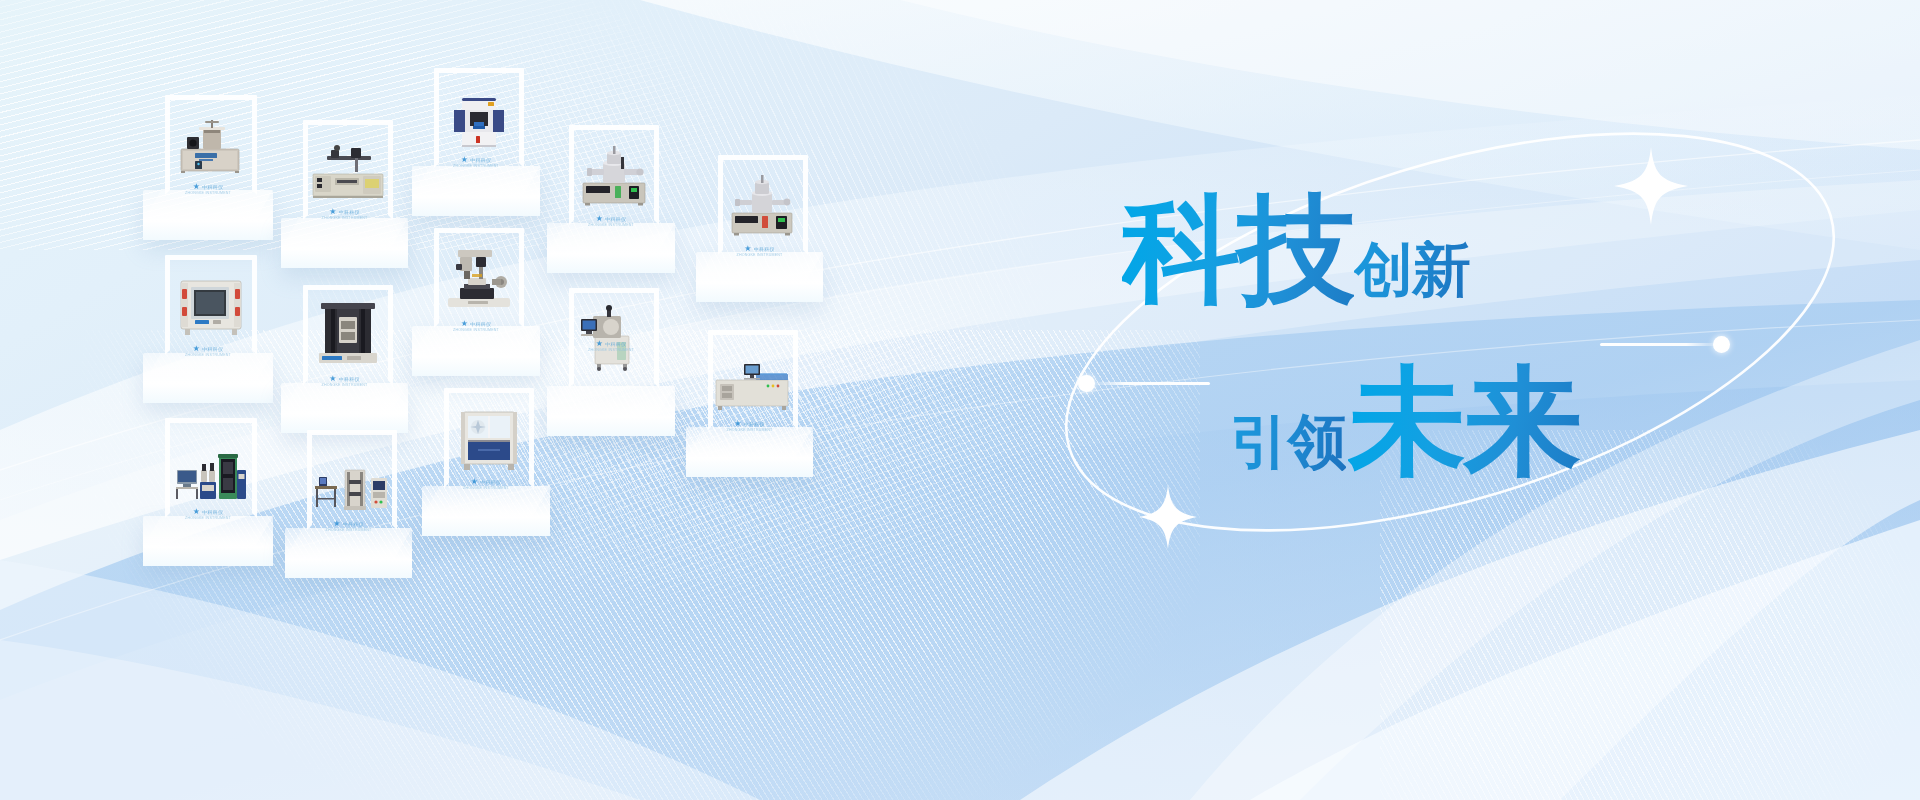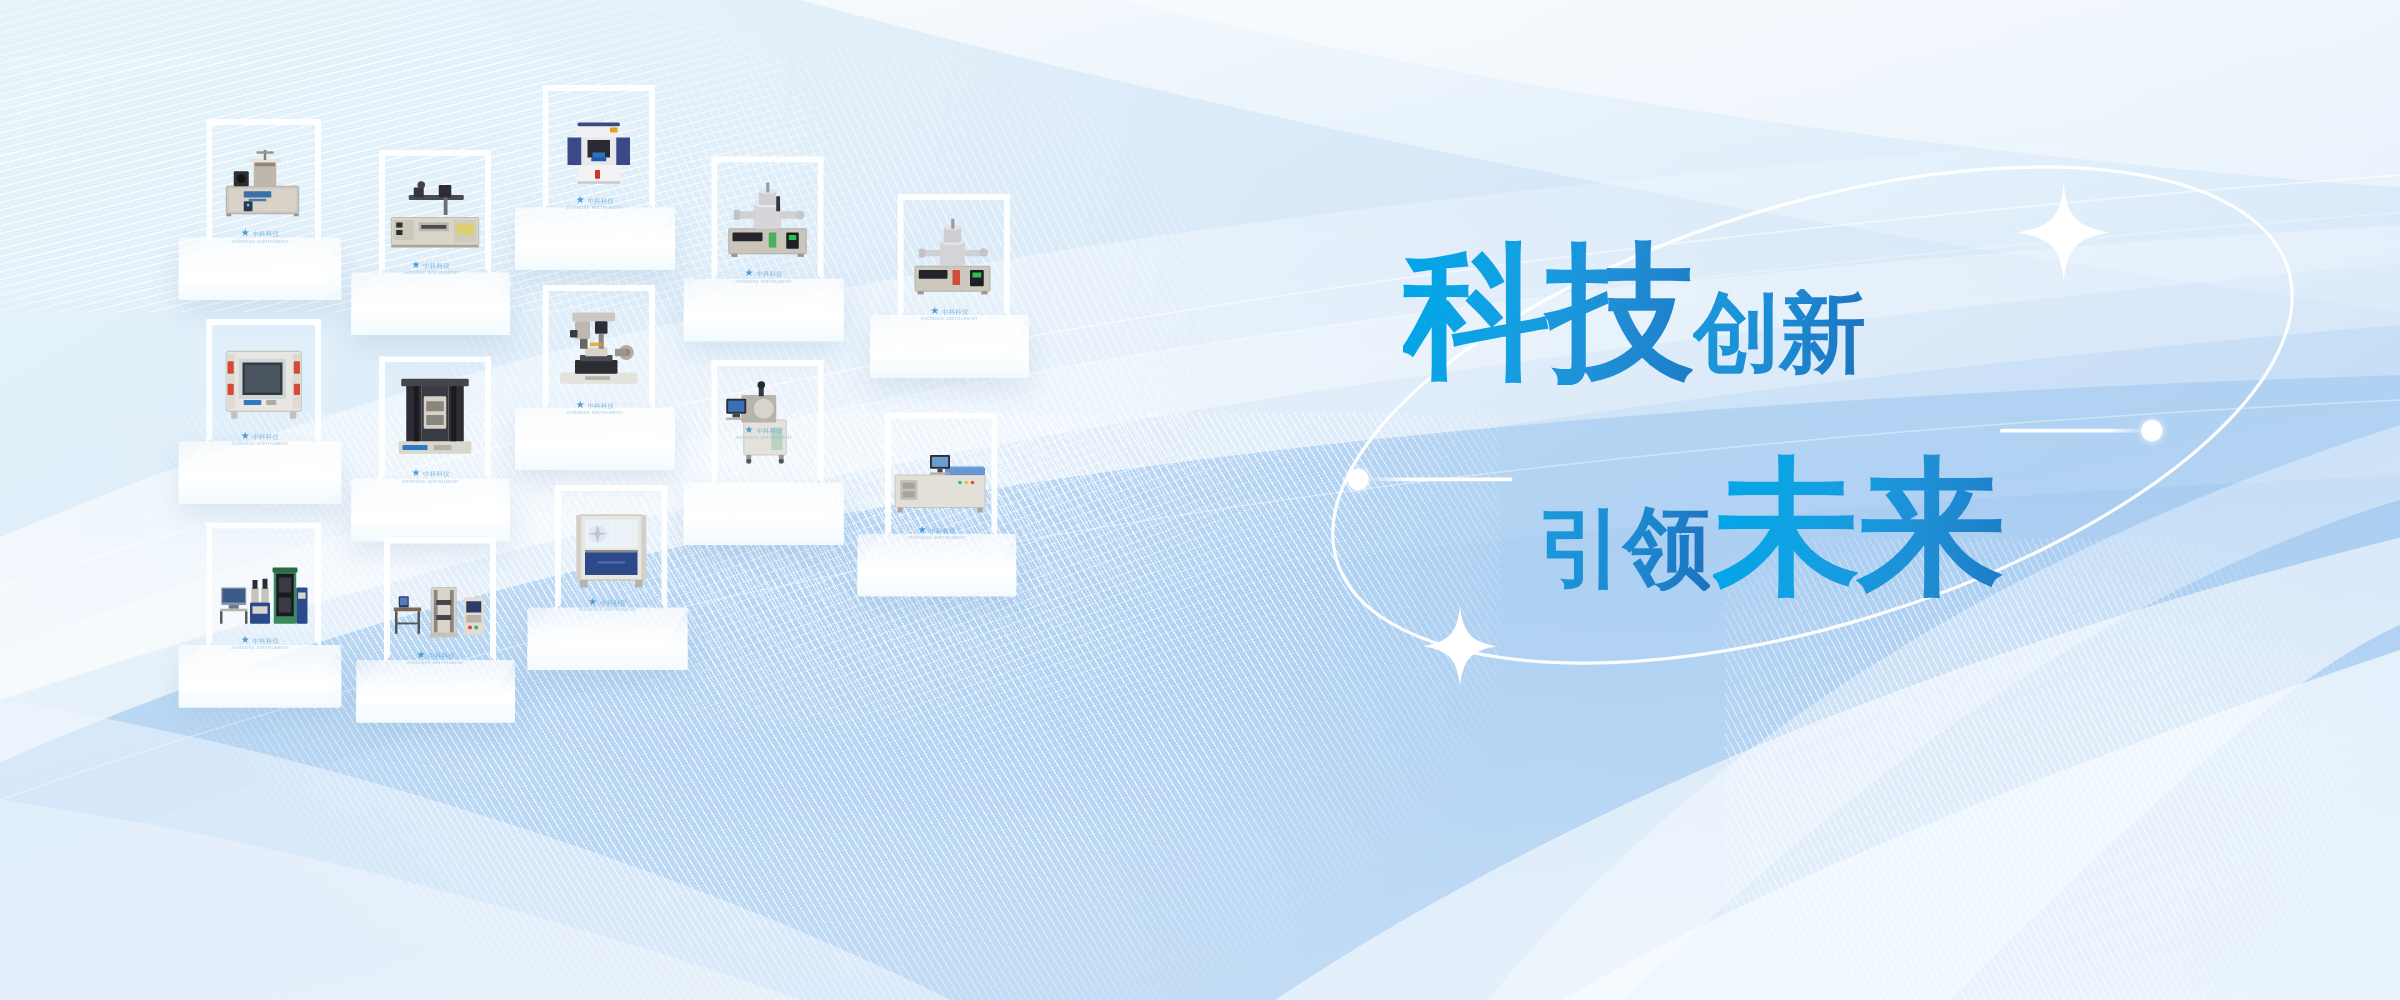--- a/index.html
+++ b/index.html
@@ -98,21 +98,21 @@
   .line1{position:absolute;left:22px;top:20px;}
   .line2{position:absolute;left:130px;top:192px;}
   .big{
     font-size:118px;font-weight:900;letter-spacing:-2px;
     font-family:"DejaVu Sans","Liberation Sans",sans-serif;
     background:linear-gradient(100deg,#00a7e8 0%,#13a0e2 38%,#1f8fd6 70%,#1d7cc6 100%);
     -webkit-background-clip:text;background-clip:text;color:transparent;
     -webkit-text-fill-color:transparent;
   }
   .small{
-    font-size:70px;font-weight:900;letter-spacing:-1px;
+    font-size:59px;font-weight:900;letter-spacing:-1px;
     font-family:"DejaVu Sans","Liberation Sans",sans-serif;
     background:linear-gradient(100deg,#1a9ade 0%,#1d8ad2 52%,#1c72bf 100%);
     -webkit-background-clip:text;background-clip:text;color:transparent;
     -webkit-text-fill-color:transparent;
   }
   .line1 .big,.line1 .small,.line2 .big,.line2 .small{display:inline-block;vertical-align:baseline;}
   .line2 .small{margin-right:2px;}
 
   
   .orbit{position:absolute;left:1020px;top:120px;width:860px;height:420px;pointer-events:none;}

